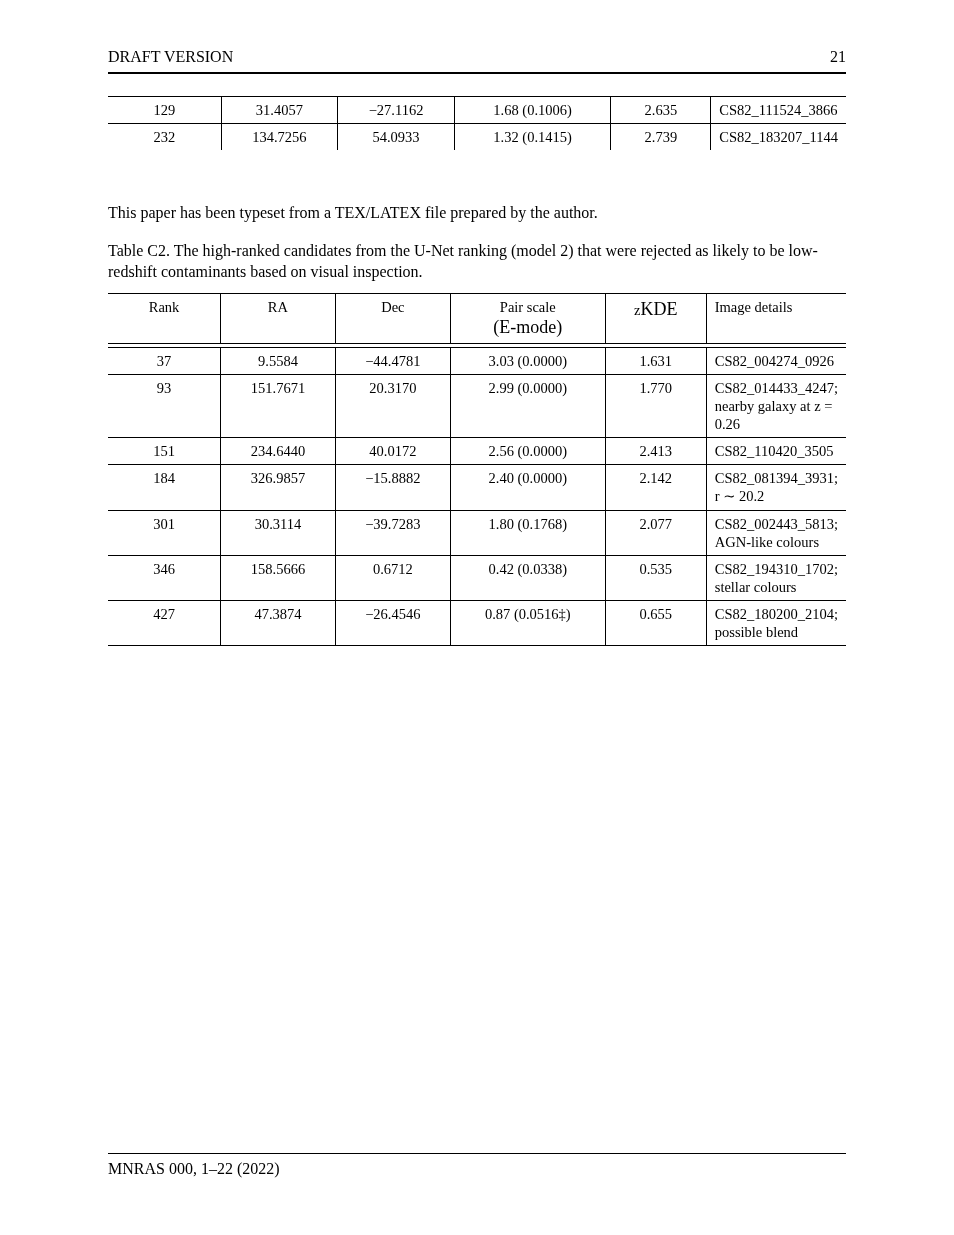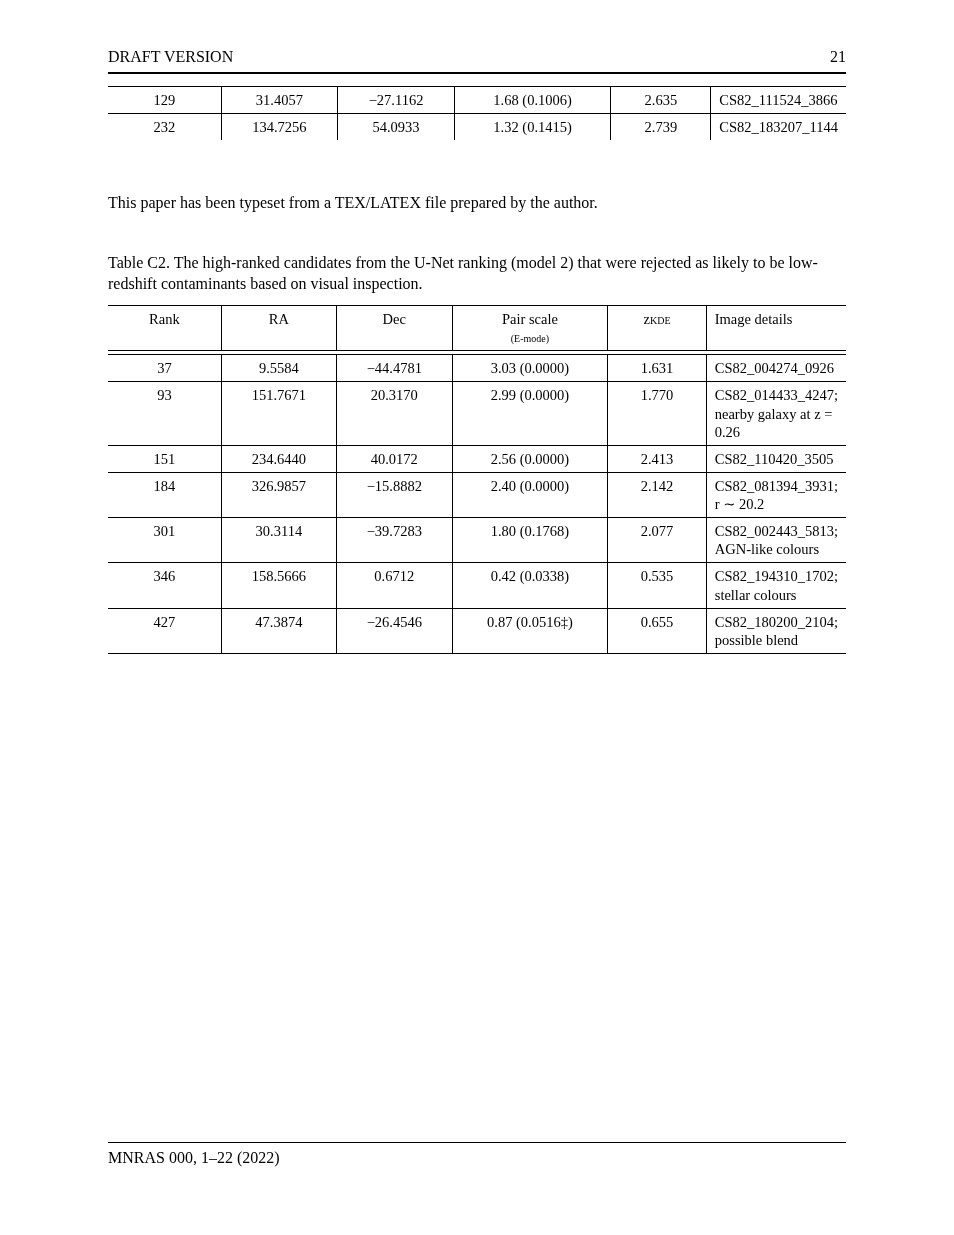--- a/index.html
+++ b/index.html
@@ -15,21 +15,21 @@
     position: relative;
     box-sizing: border-box;
     padding: 48px 108px 0 108px;
   }
   .topbar {
     display: flex;
     justify-content: space-between;
     font-size: 16px;
     padding-bottom: 6px;
     border-bottom: 2px solid #000;
-    margin-bottom: 12px;
+    margin-bottom: 22px;
   }
   .tbl {
     width: 100%;
     border-collapse: collapse;
     font-size: 14.5px;
     line-height: 1.25;
   }
   .tbl td {
     padding: 4px 8px;
     vertical-align: top;
@@ -56,35 +56,35 @@
   .section-gap { height: 38px; }
 
   .caption {
     font-size: 16px;
     line-height: 1.35;
     margin: 14px 0 10px 0;
   }
   .caption2 {
     font-size: 16px;
     line-height: 1.35;
-    margin: 38px 0 10px 0;
+    margin: 16px 0 10px 0;
   }
   .double-rule-inner td { border-top: 1px solid #000; padding-top: 0; padding-bottom: 0; height: 3px; }
 
   .footer-line {
     position: absolute;
-    left: 108px; right: 108px; bottom: 68px;
+    left: 108px; right: 108px; bottom: 57px;
     border-top: 1.5px solid #000;
     padding-top: 6px;
     font-size: 16px;
     display: flex;
     justify-content: space-between;
   }
 
-  .sub { font-size: 10px; }
+  .sub { font-size: 18px; }
   .nowrap { white-space: nowrap; }
 </style>
 </head>
 <body>
 
 <div class="page">
 
   <div class="topbar">
     <span>DRAFT VERSION</span>
     <span>21</span>

